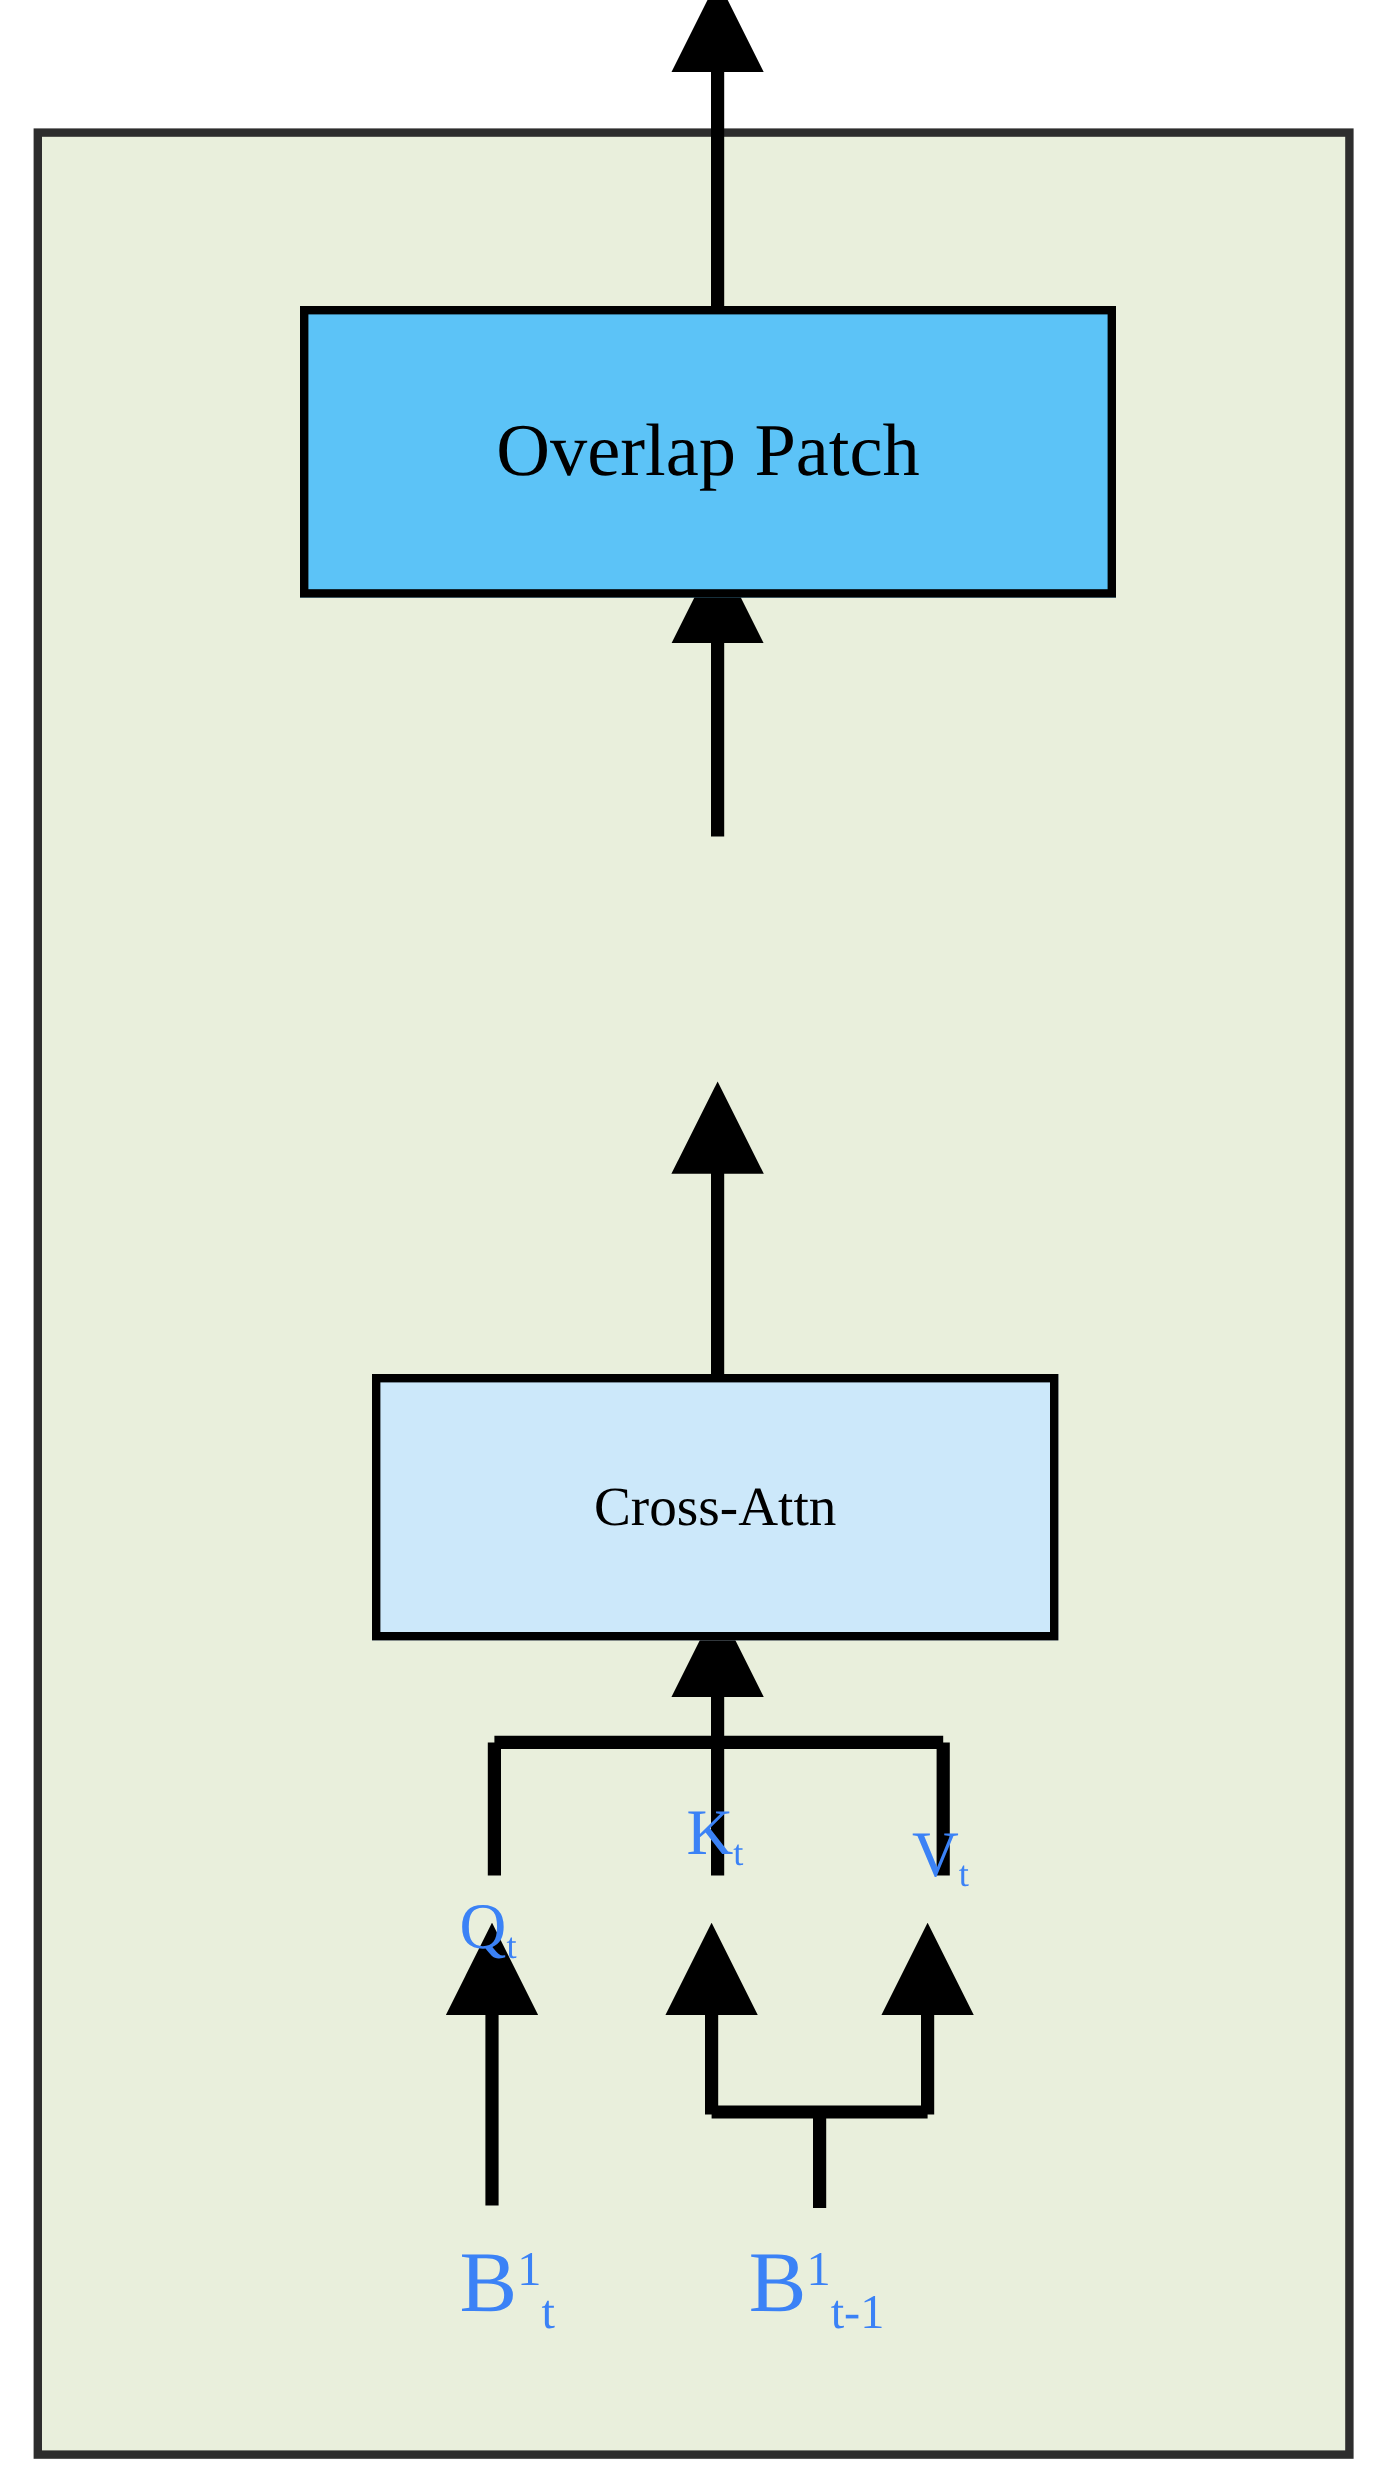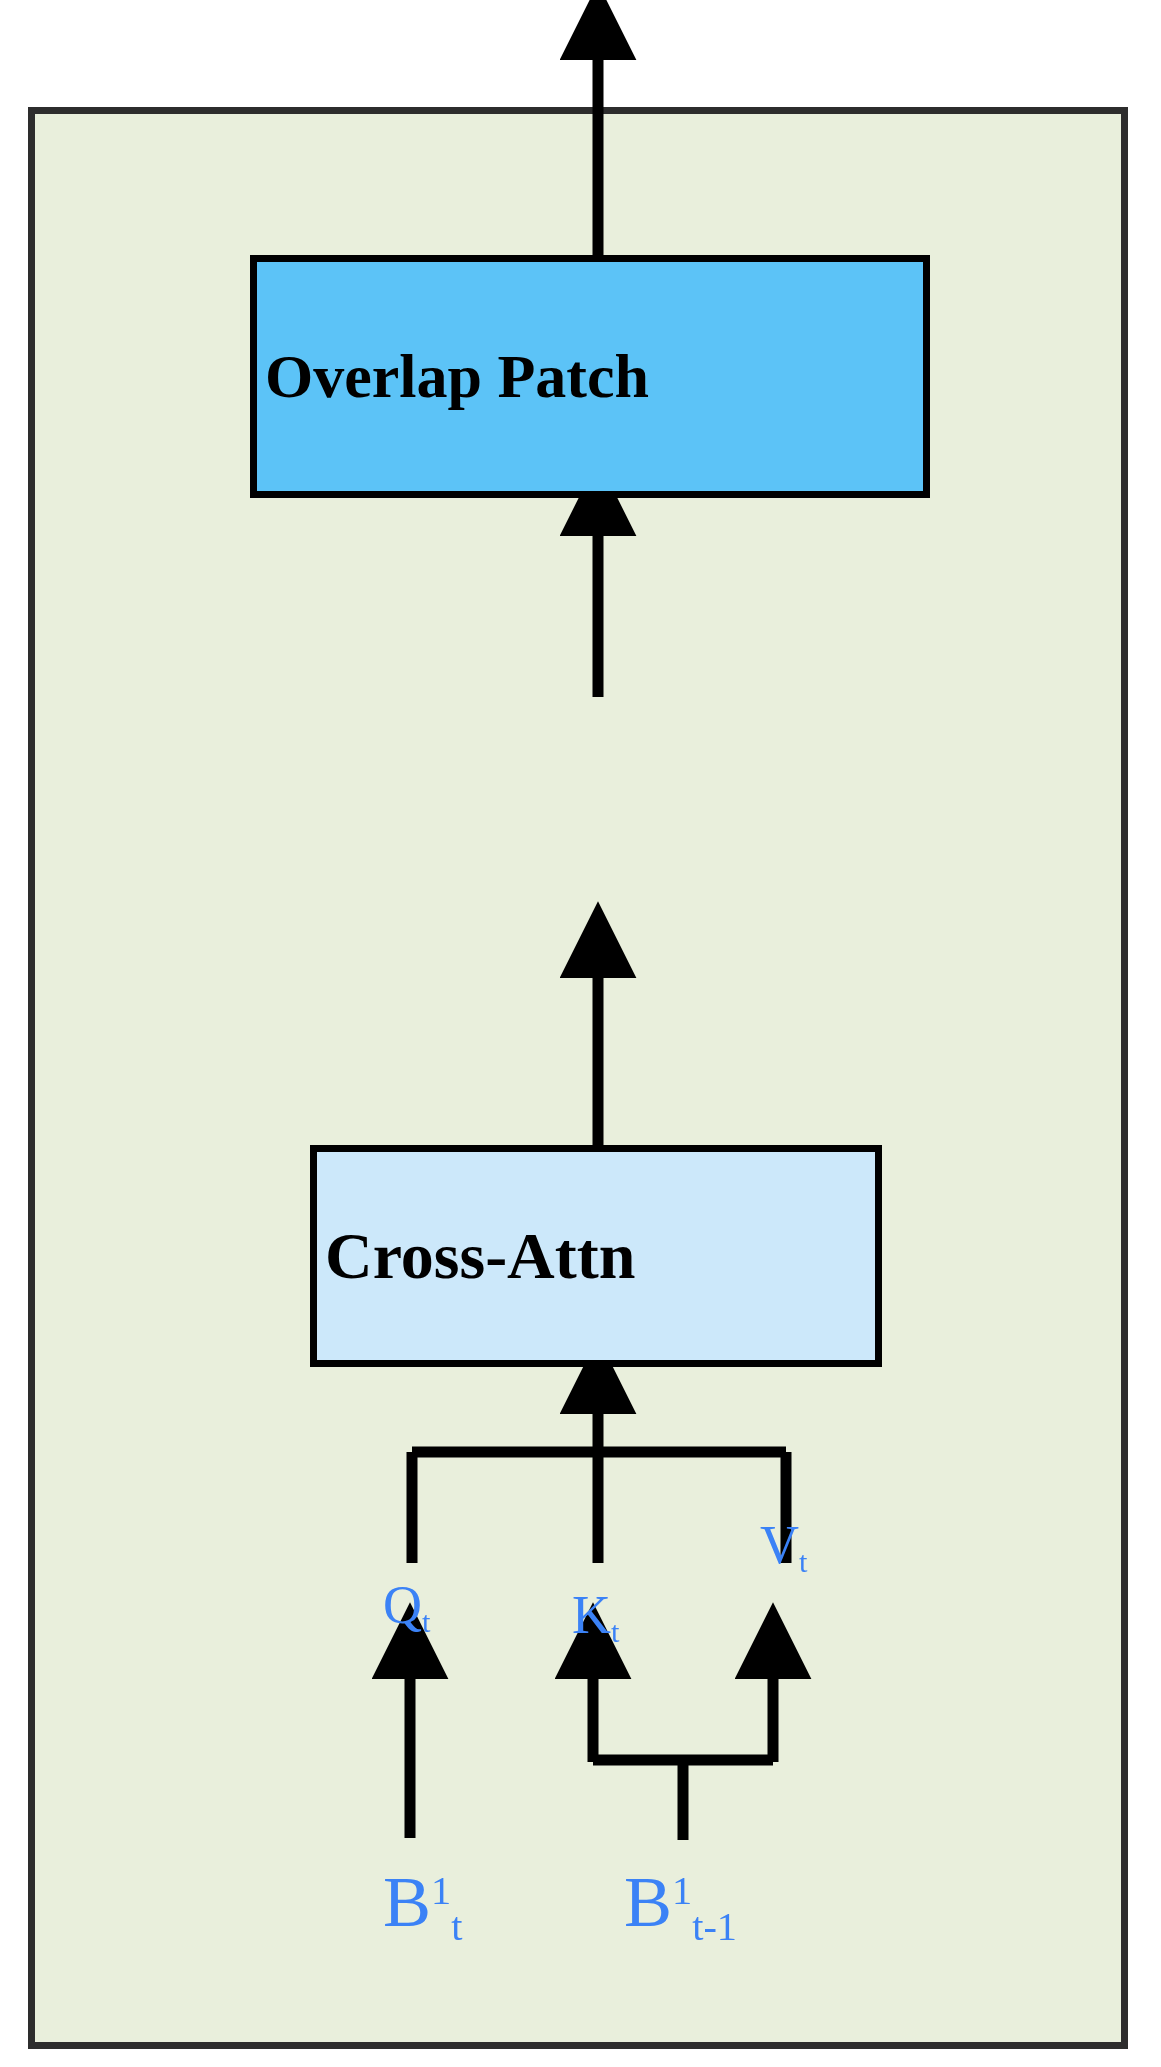--- a/index.html
+++ b/index.html
@@ -23,46 +23,46 @@
     top: 0;
     width: 1161px;
     height: 2067px;
   }
   .node-box {
     position: absolute;
     box-sizing: border-box;
     border: 7px solid #000000;
     display: flex;
     align-items: center;
+    justify-content: center;
     text-align: center;
     color: #000000;
     line-height: 1.08;
     z-index: 5;
-    font-weight: bold;
   }
   #box-opm {
     left: 250px;
     top: 255px;
     width: 680px;
     height: 243px;
     font-size: 62px;
   }
   #box-conv {
     left: 310px;
     top: 696px;
     width: 578px;
     height: 242px;
     font-size: 62px;
   }
   #box-xattn {
     left: 310px;
     top: 1145px;
     width: 572px;
     height: 222px;
-    font-size: 66px;
+    font-size: 46px;
   }
   .node-label {
     display: block;
     padding: 0 8px;
   }
   .sym {
     position: absolute;
     color: #3b82f6;
     font-size: 54px;
     line-height: 1;
@@ -133,21 +133,21 @@
 
 
   <div class="node-box" id="box-xattn" style="background:#cce8fa;">
     <span class="node-label">Cross-Attn</span>
   </div>
 
   <div class="sym" style="left:383px; top:1578px;">
     <span>Q</span><sub>t</sub>
   </div>
 
-  <div class="sym" style="left:572px; top:1588px;">
+  <div class="sym" style="left:572px; top:1500px;">
     <span>K</span><sub>t</sub>
   </div>
 
   <div class="sym" style="left:760px; top:1518px;">
     <span>V</span><sub>t</sub>
   </div>
 
   <div class="sym big" style="left:383px; top:1866px;">
     <span>B</span><sup>1</sup><sub>t</sub>
   </div>

